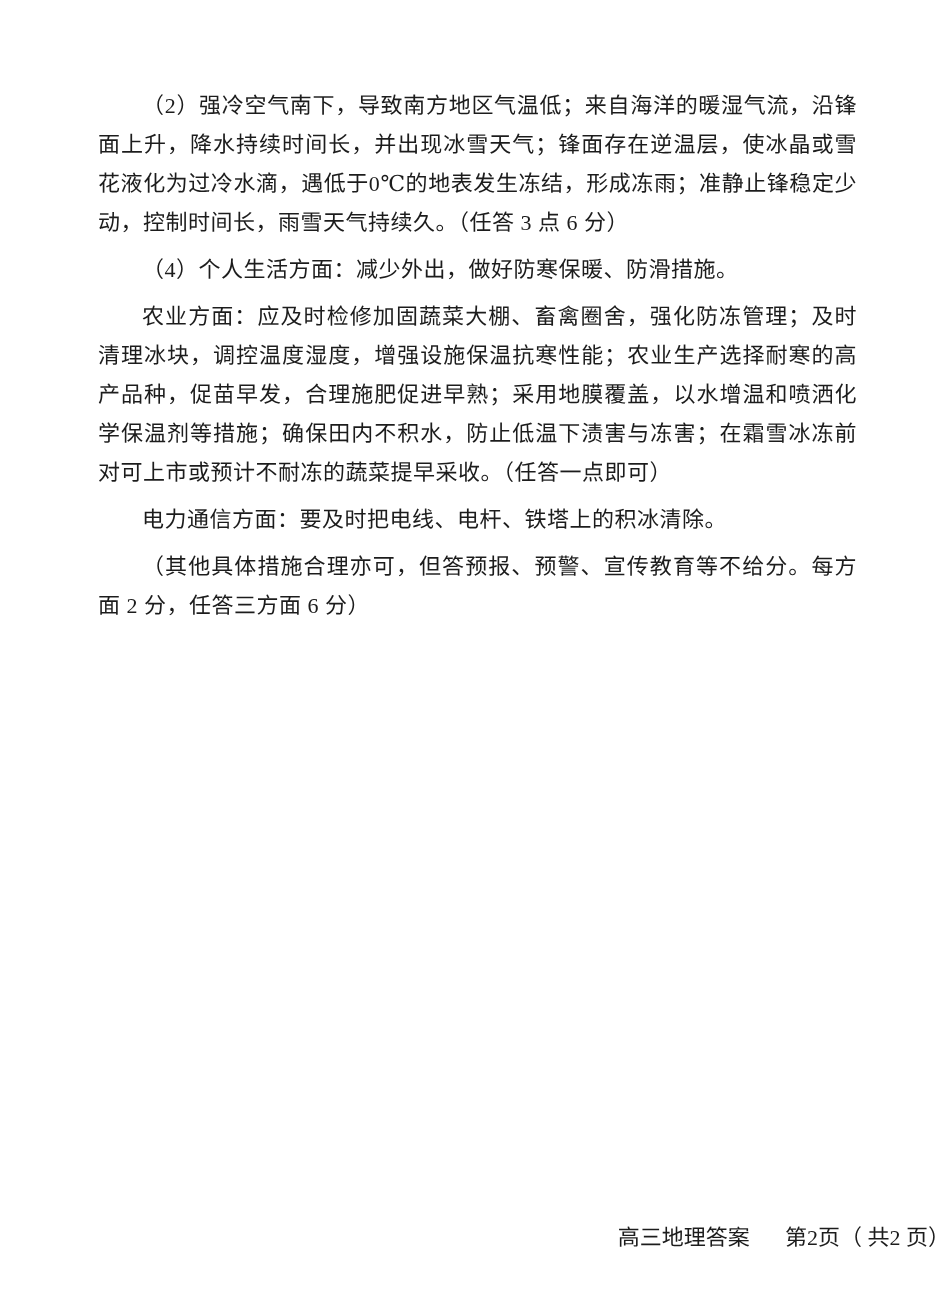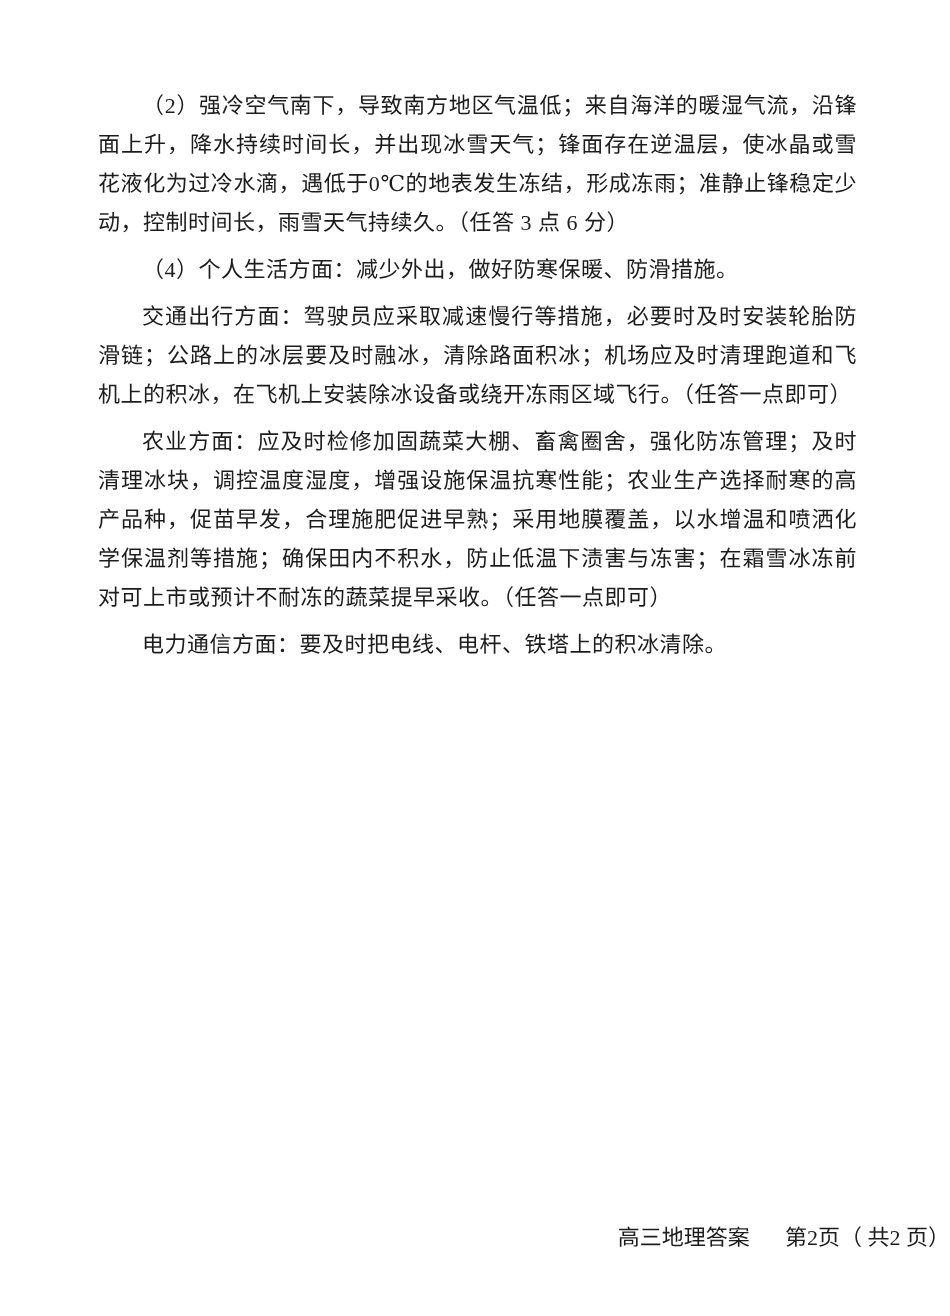--- a/index.html
+++ b/index.html
@@ -47,22 +47,22 @@
   }
 </style>
 </head>
 <body>
 
 <div class="page">
 
   <div class="content">
     <p>（2）强冷空气南下，导致南方地区气温低；来自海洋的暖湿气流，沿锋面上升，降水持续时间长，并出现冰雪天气；锋面存在逆温层，使冰晶或雪花液化为过冷水滴，遇低于0℃的地表发生冻结，形成冻雨；准静止锋稳定少动，控制时间长，雨雪天气持续久。（任答 3 点 6 分）</p>
     <p>（4）个人生活方面：减少外出，做好防寒保暖、防滑措施。</p>
-    <p>交通出行方面：驾驶员应采取减速慢行等措施，必要时及时安装轮胎防滑链；公路上的冰层要及时融冰，清除路面积冰；机场应及时清理跑道和飞机上的积冰，在飞机上安装除冰设备或绕开冻雨区域飞行。（任答一点即可）</p>
     <p>农业方面：应及时检修加固蔬菜大棚、畜禽圈舍，强化防冻管理；及时清理冰块，调控温度湿度，增强设施保温抗寒性能；农业生产选择耐寒的高产品种，促苗早发，合理施肥促进早熟；采用地膜覆盖，以水增温和喷洒化学保温剂等措施；确保田内不积水，防止低温下渍害与冻害；在霜雪冰冻前对可上市或预计不耐冻的蔬菜提早采收。（任答一点即可）</p>
     <p>电力通信方面：要及时把电线、电杆、铁塔上的积冰清除。</p>
+    <p>（其他具体措施合理亦可，但答预报、预警、宣传教育等不给分。每方面 2 分，任答三方面 6 分）</p>
   </div>
 
   <div class="footer">
     <span class="doc-title">高三地理答案</span><span>第2页（ 共2 页）</span>
   </div>
 
 </div>
 
 </body></html>

